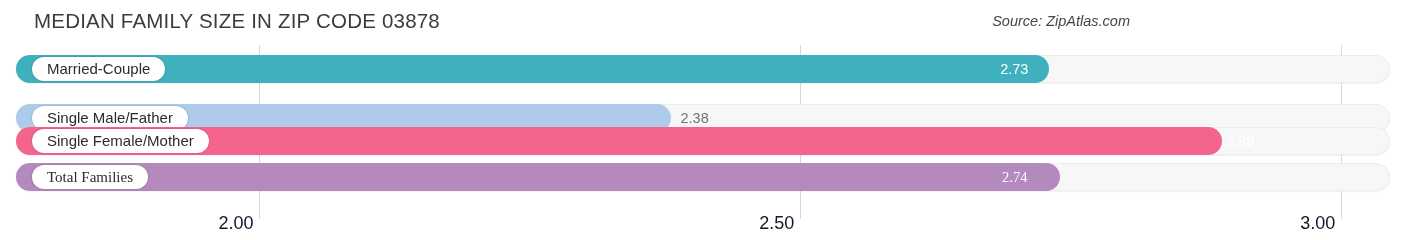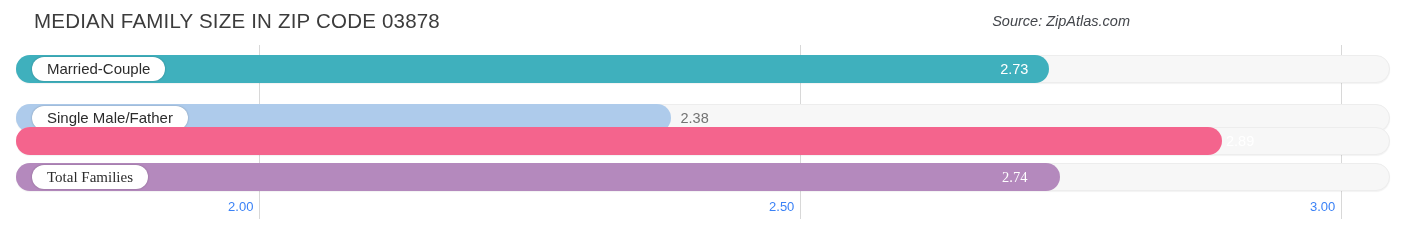--- a/index.html
+++ b/index.html
@@ -128,23 +128,23 @@
   
   #axis {
     position: absolute;
     left: 0;
     top: 197px;
     width: 1406px;
     height: 36px;
   }
   .axis-tick-label {
     position: absolute;
-    top: 2px;
-    font-size: 13px;
-    color: #3b82f6;
+    top: 16px;
+    font-size: 18px;
+    color: #0f172a;
     white-space: nowrap;
     transform: translateX(-100%);
   }
   .axis-tick-mark {
     position: absolute;
     top: 0;
     width: 1px;
     height: 22px;
     background: #d8d8d8;
   }
@@ -172,20 +172,21 @@
       </div>
       <div class="bar-row" style="top: 59px;">
         <div class="bar-track"></div>
         <div class="bar-fill" style="width: 654.543px; background: rgb(174, 203, 235);"></div>
         <div class="bar-label-pill">Single Male/Father</div>
         <div class="bar-value-outside" style="left: 664.543px;">2.38</div>
       </div>
       <div class="bar-row" style="top: 82px;">
         <div class="bar-track"></div>
         <div class="bar-fill" style="width: 1206.31px; background: rgb(244, 100, 141);"></div>
+        <div class="bar-label-pill">Single Female/Mother</div>
         <div class="bar-value-inside" style="left: 1210px;">2.89</div>
       </div>
       <div class="bar-row" style="top: 118px; font-family: Liberation Serif, serif;">
         <div class="bar-track"></div>
         <div class="bar-fill" style="width: 1044.02px; background: rgb(180, 137, 189);"></div>
         <div class="bar-label-pill">Total Families</div>
         <div class="bar-value-inside" style="left: 986.024px;">2.74</div>
       </div>
     </div>
 </div>

